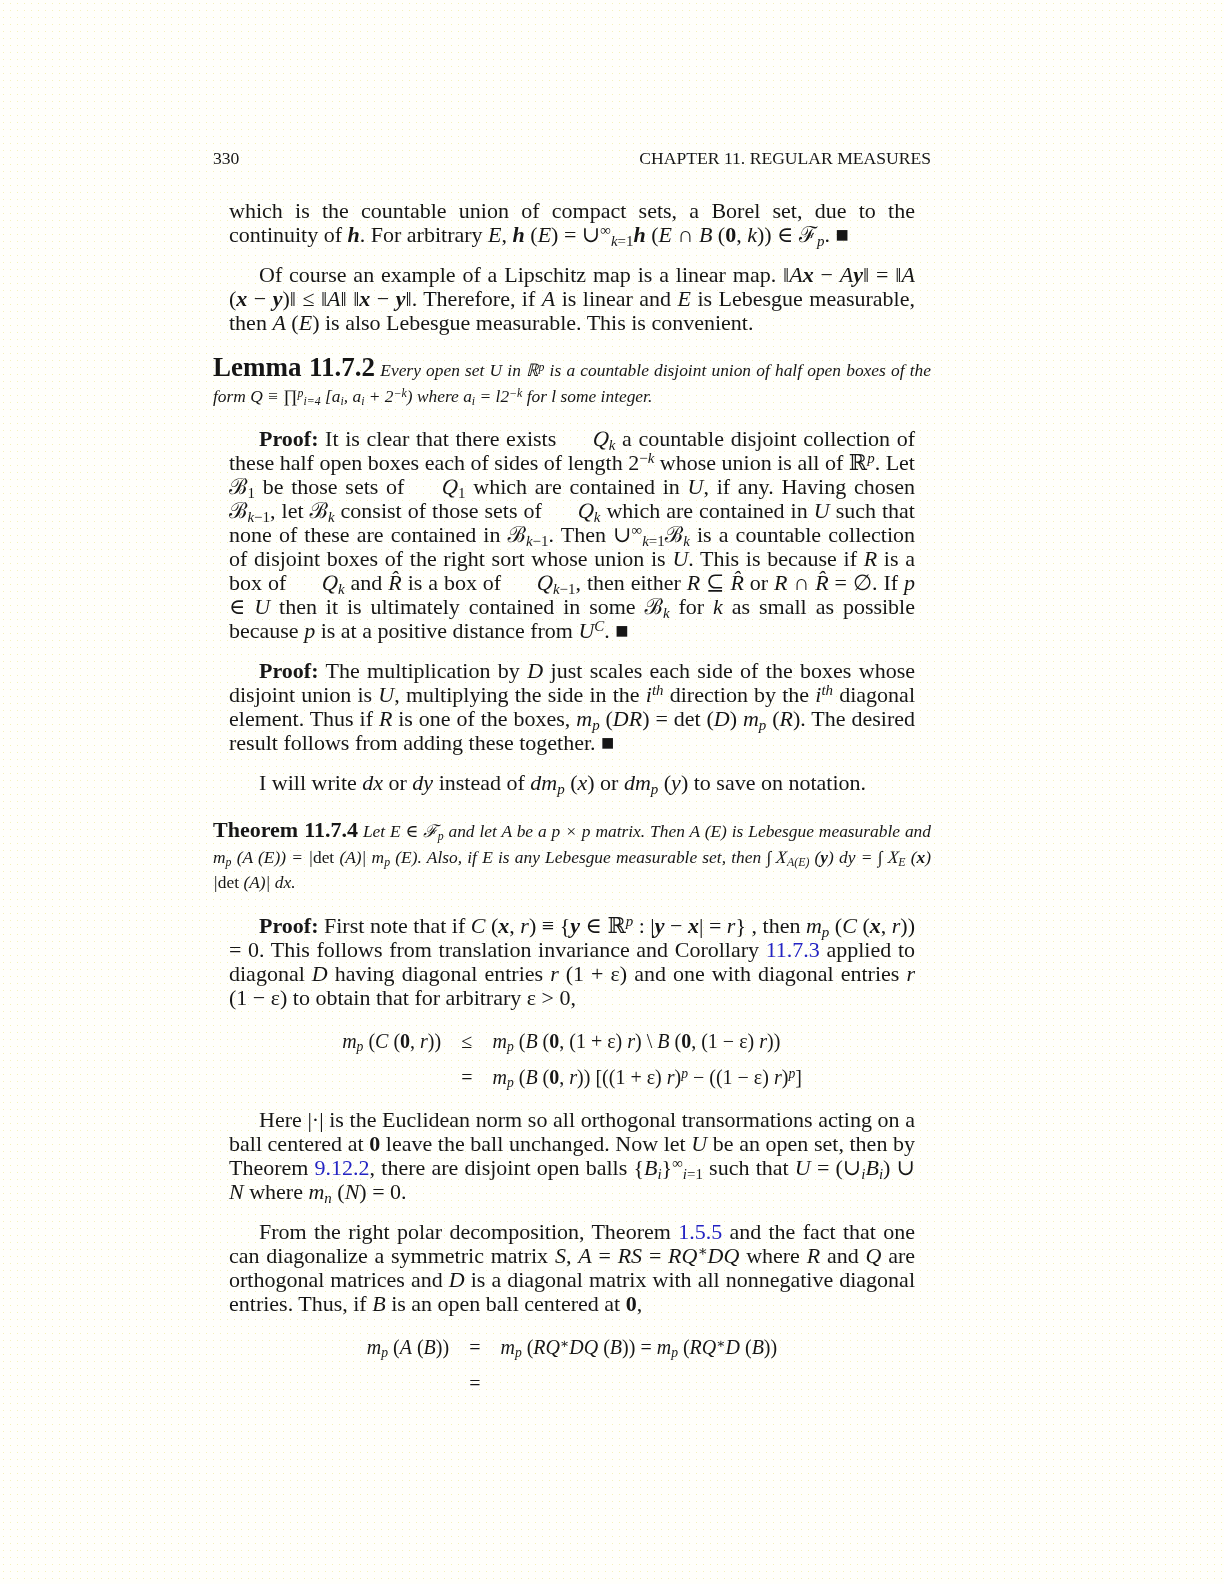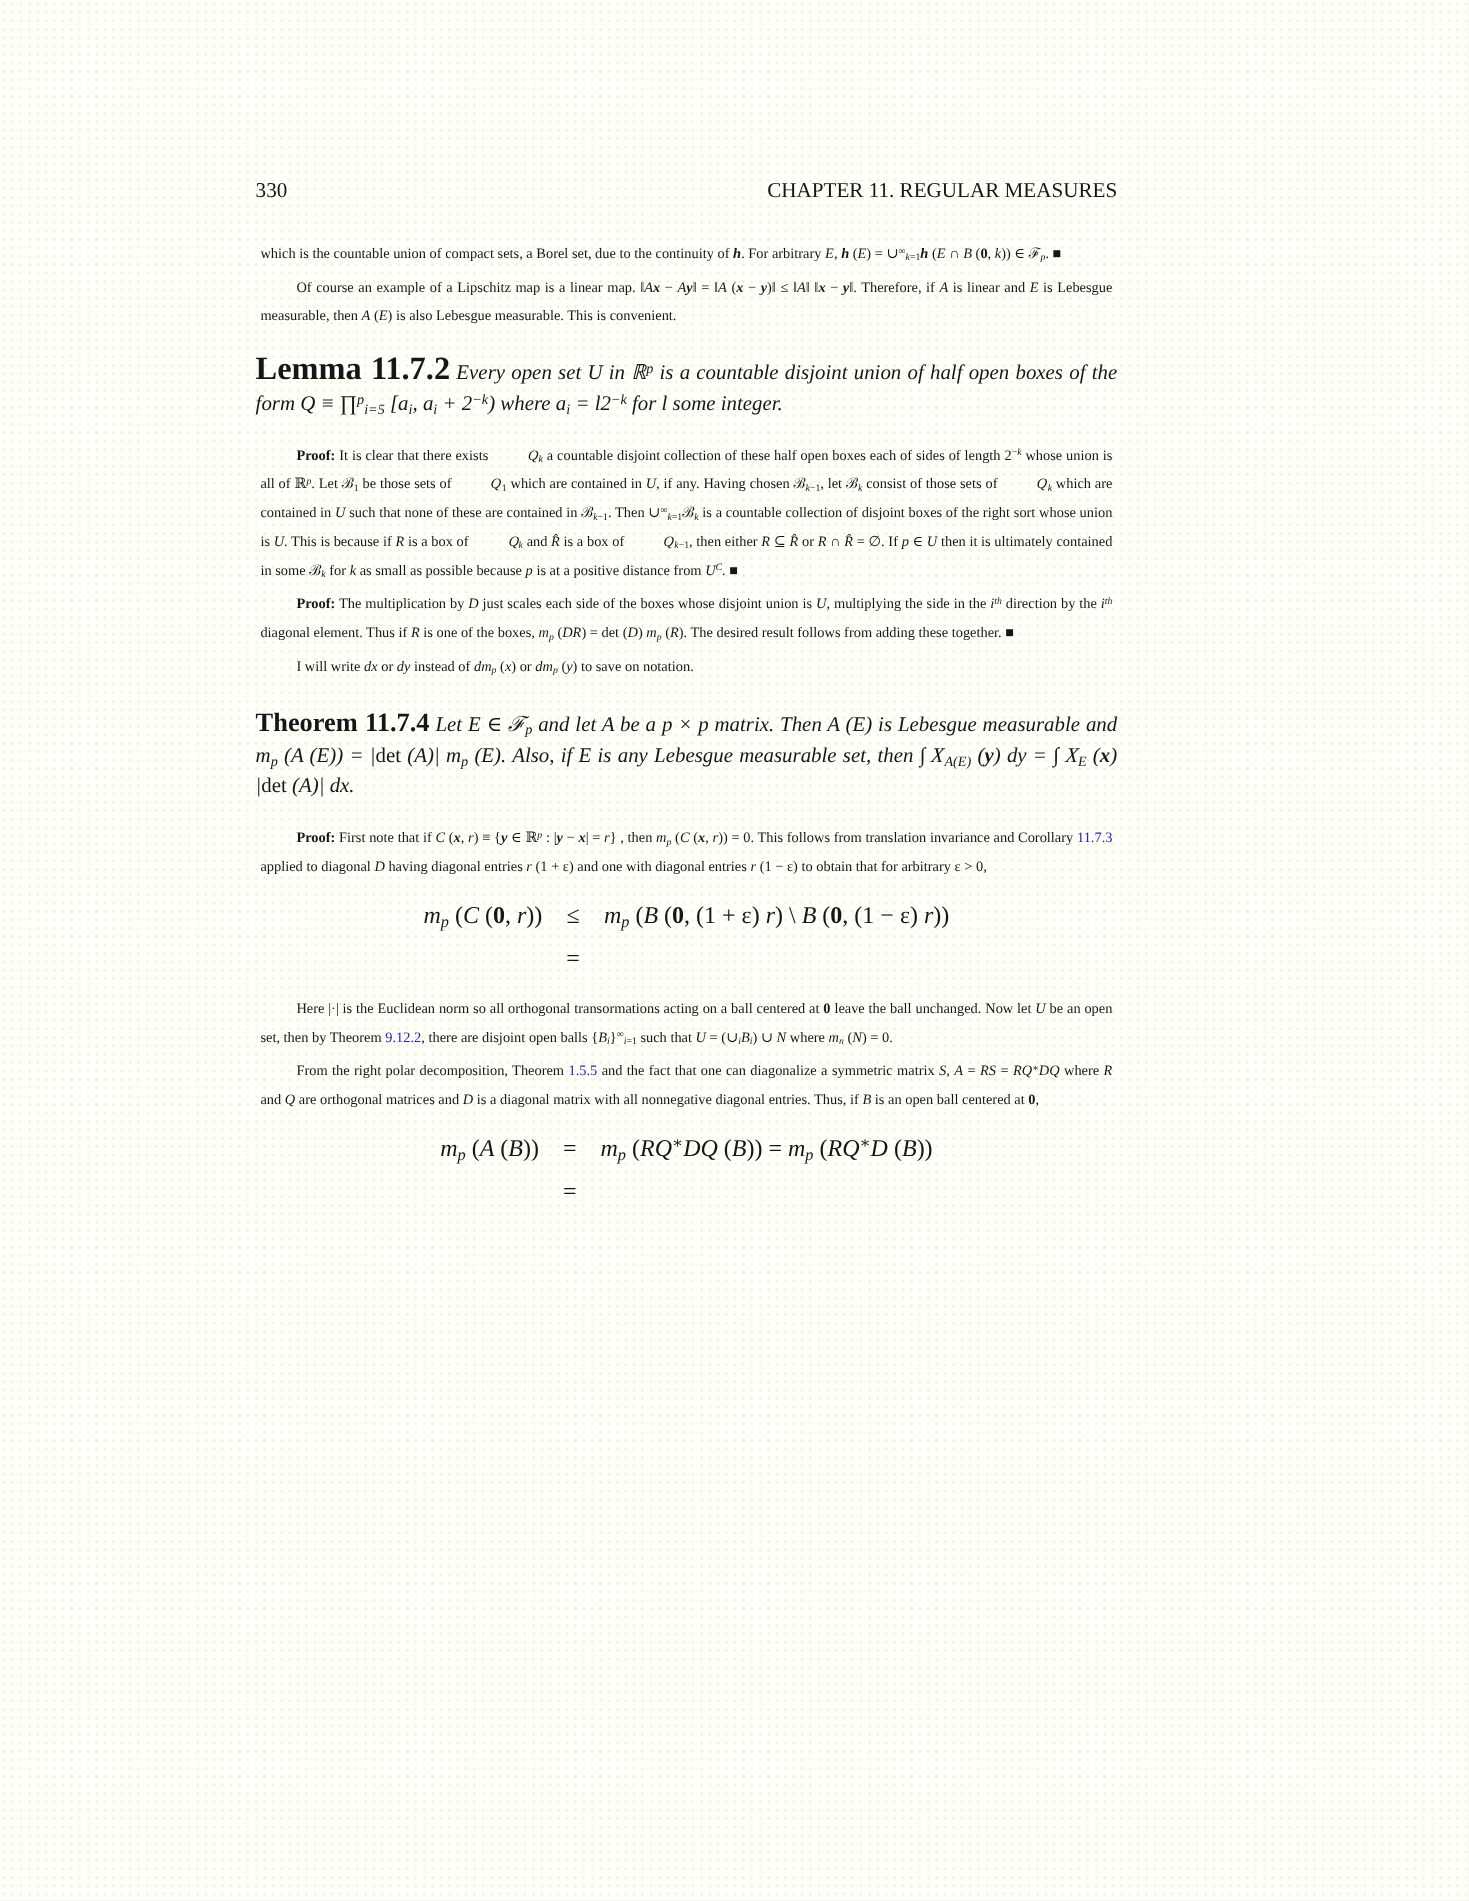--- a/index.html
+++ b/index.html
@@ -8,21 +8,21 @@
     width:1224px;height:1584px;
     background-color:#fffffb;
     background-image:radial-gradient(circle, rgba(233,228,120,0.5) 0.9px, rgba(0,0,0,0) 1px);
     background-size:7px 7px;
     font-family:"Liberation Serif","DejaVu Serif",serif;
     color:#161616;
     overflow:hidden;
   }
   .content{position:absolute;left:213px;top:148px;width:718px;}
   .runhead{display:flex;justify-content:space-between;align-items:center;font-size:17.6px;}
-  .body-text{font-size:12px;line-height:24px;text-align:justify;margin:4px;}
+  .body-text{font-size:22px;line-height:24px;text-align:justify;margin:16px;}
   .first{margin-top:30px;}
   .ind{text-indent:30px;}
   .thm{margin:20px 0 18px 0;font-size:17.4px;line-height:25.5px;text-align:justify;}
   .thm-label{font-weight:bold;font-size:27px;font-style:normal;}
   .thm-text{font-style:italic;}
   .thm-text .up{font-style:normal;}
   sub,sup{font-size:68%;line-height:0;}
   sup{vertical-align:0.45em;}
   sub{vertical-align:-0.25em;}
   .scr{font-style:italic;display:inline-block;transform:skewX(-6deg);}
@@ -45,39 +45,40 @@
   <div class="content">
 
     <div class="runhead">
       <span>330</span>
       <span>CHAPTER 11.  REGULAR MEASURES</span>
     </div>
 
     <p class="body-text first">which is the countable union of compact sets, a Borel set, due to the continuity of <b><i>h</i></b>. For arbitrary <i>E</i>, <b><i>h</i></b> (<i>E</i>) = ∪<sup>∞</sup><sub><i>k</i>=1</sub><b><i>h</i></b> (<i>E</i> ∩ <i>B</i> (<b>0</b>, <i>k</i>)) ∈ ℱ<sub><i>p</i></sub>. ■</p>
     <p class="body-text ind">Of course an example of a Lipschitz map is a linear map. ‖<i>A</i><b><i>x</i></b> − <i>A</i><b><i>y</i></b>‖ = ‖<i>A</i> (<b><i>x</i></b> − <b><i>y</i></b>)‖ ≤ ‖<i>A</i>‖ ‖<b><i>x</i></b> − <b><i>y</i></b>‖. Therefore, if <i>A</i> is linear and <i>E</i> is Lebesgue measurable, then <i>A</i> (<i>E</i>) is also Lebesgue measurable. This is convenient.</p>
 
-    <p class="thm"><span class="thm-label">Lemma 11.7.2</span> <span class="thm-text">Every open set U in ℝ<sup>p</sup> is a countable disjoint union of half open boxes of the form Q ≡ ∏<sup>p</sup><sub>i=5</sub> [a<sub>i</sub>, a<sub>i</sub> + 2<sup>−k</sup>) where a<sub>i</sub> = l2<sup>−k</sup> for l some integer.</span></p>
+    <p class="thm"><span class="thm-label">Lemma 11.7.2</span> <span class="thm-text">Every open set U in ℝ<sup>p</sup> is a countable disjoint union of half open boxes of the form Q ≡ ∏<sup>p</sup><sub>i=4</sub> [a<sub>i</sub>, a<sub>i</sub> + 2<sup>−k</sup>) where a<sub>i</sub> = l2<sup>−k</sup> for l some integer.</span></p>
 
     <p class="body-text ind"><b>Proof:</b> It is clear that there exists <span class="scr">Q</span><sub><i>k</i></sub> a countable disjoint collection of these half open boxes each of sides of length 2<sup>−<i>k</i></sup> whose union is all of ℝ<sup><i>p</i></sup>. Let ℬ<sub>1</sub> be those sets of <span class="scr">Q</span><sub>1</sub> which are contained in <i>U</i>, if any. Having chosen ℬ<sub><i>k</i>−1</sub>, let ℬ<sub><i>k</i></sub> consist of those sets of <span class="scr">Q</span><sub><i>k</i></sub> which are contained in <i>U</i> such that none of these are contained in ℬ<sub><i>k</i>−1</sub>. Then ∪<sup>∞</sup><sub><i>k</i>=1</sub>ℬ<sub><i>k</i></sub> is a countable collection of disjoint boxes of the right sort whose union is <i>U</i>. This is because if <i>R</i> is a box of <span class="scr">Q</span><sub><i>k</i></sub> and <i>R̂</i> is a box of <span class="scr">Q</span><sub><i>k</i>−1</sub>, then either <i>R</i> ⊆ <i>R̂</i> or <i>R</i> ∩ <i>R̂</i> = ∅. If <i>p</i> ∈ <i>U</i> then it is ultimately contained in some ℬ<sub><i>k</i></sub> for <i>k</i> as small as possible because <i>p</i> is at a positive distance from <i>U<sup>C</sup></i>. ■</p>
 
 
     <p class="body-text ind"><b>Proof:</b> The multiplication by <i>D</i> just scales each side of the boxes whose disjoint union is <i>U</i>, multiplying the side in the <i>i<sup>th</sup></i> direction by the <i>i<sup>th</sup></i> diagonal element.  Thus if <i>R</i> is one of the boxes, <i>m<sub>p</sub></i> (<i>DR</i>) = det (<i>D</i>) <i>m<sub>p</sub></i> (<i>R</i>). The desired result follows from adding these together. ■</p>
     <p class="body-text ind">I will write <i>dx</i> or <i>dy</i> instead of <i>dm<sub>p</sub></i> (<i>x</i>) or <i>dm<sub>p</sub></i> (<i>y</i>) to save on notation.</p>
 
     <p class="thm" style="margin-top:22px;"><span class="thm-label" style="font-size:22px;">Theorem 11.7.4</span> <span class="thm-text">Let E ∈ ℱ<sub>p</sub> and let A be a p × p matrix. Then A (E) is Lebesgue measurable and m<sub>p</sub> (A (E)) = |<span class="up">det</span> (A)| m<sub>p</sub> (E). Also, if E is any Lebesgue measurable set, then ∫ <span class="scr">X</span><sub>A(E)</sub> (<b>y</b>) dy = ∫ <span class="scr">X</span><sub>E</sub> (<b>x</b>) |<span class="up">det</span> (A)| dx.</span></p>
 
     <p class="body-text ind"><b>Proof:</b> First note that if <i>C</i> (<b><i>x</i></b>, <i>r</i>) ≡ {<b><i>y</i></b> ∈ ℝ<sup><i>p</i></sup> : |<b><i>y</i></b> − <b><i>x</i></b>| = <i>r</i>} , then <i>m<sub>p</sub></i> (<i>C</i> (<b><i>x</i></b>, <i>r</i>)) = 0. This follows from translation invariance and Corollary <span class="link">11.7.3</span> applied to diagonal <i>D</i> having diagonal entries <i>r</i> (1 + ε) and one with diagonal entries <i>r</i> (1 − ε) to obtain that for arbitrary ε &gt; 0,</p>
 
     <div class="eqn">
       <div class="eqn-grid">
         <span class="eq-lhs"><i>m<sub>p</sub></i> (<i>C</i> (<b>0</b>, <i>r</i>))</span>
         <span class="eq-rel">≤</span>
         <span class="eq-rhs"><i>m<sub>p</sub></i> (<i>B</i> (<b>0</b>, (1 + ε) <i>r</i>) \ <i>B</i> (<b>0</b>, (1 − ε) <i>r</i>))</span>
         <span class="eq-lhs"></span>
         <span class="eq-rel">=</span>
+        <span class="eq-rhs"><i>m<sub>p</sub></i> (<i>B</i> (<b>0</b>, <i>r</i>)) [((1 + ε) <i>r</i>)<sup><i>p</i></sup> − ((1 − ε) <i>r</i>)<sup><i>p</i></sup>]</span>
       </div>
     </div>
 
     <p class="body-text ind">Here |·| is the Euclidean norm so all orthogonal transormations acting on a ball centered at <b>0</b> leave the ball unchanged. Now let <i>U</i> be an open set, then by Theorem <span class="link">9.12.2</span>, there are disjoint open balls {<i>B<sub>i</sub></i>}<sup>∞</sup><sub><i>i</i>=1</sub> such that <i>U</i> = (∪<sub><i>i</i></sub><i>B<sub>i</sub></i>) ∪ <i>N</i> where <i>m<sub>n</sub></i> (<i>N</i>) = 0.</p>
     <p class="body-text ind">From the right polar decomposition, Theorem <span class="link">1.5.5</span> and the fact that one can diagonalize a symmetric matrix <i>S</i>, <i>A</i> = <i>RS</i> = <i>RQ</i><sup>∗</sup><i>DQ</i> where <i>R</i> and <i>Q</i> are orthogonal matrices and <i>D</i> is a diagonal matrix with all nonnegative diagonal entries.  Thus, if <i>B</i> is an open ball centered at <b>0</b>,</p>
 
     <div class="eqn">
       <div class="eqn-grid">
         <span class="eq-lhs"><i>m<sub>p</sub></i> (<i>A</i> (<i>B</i>))</span>
         <span class="eq-rel">=</span>

